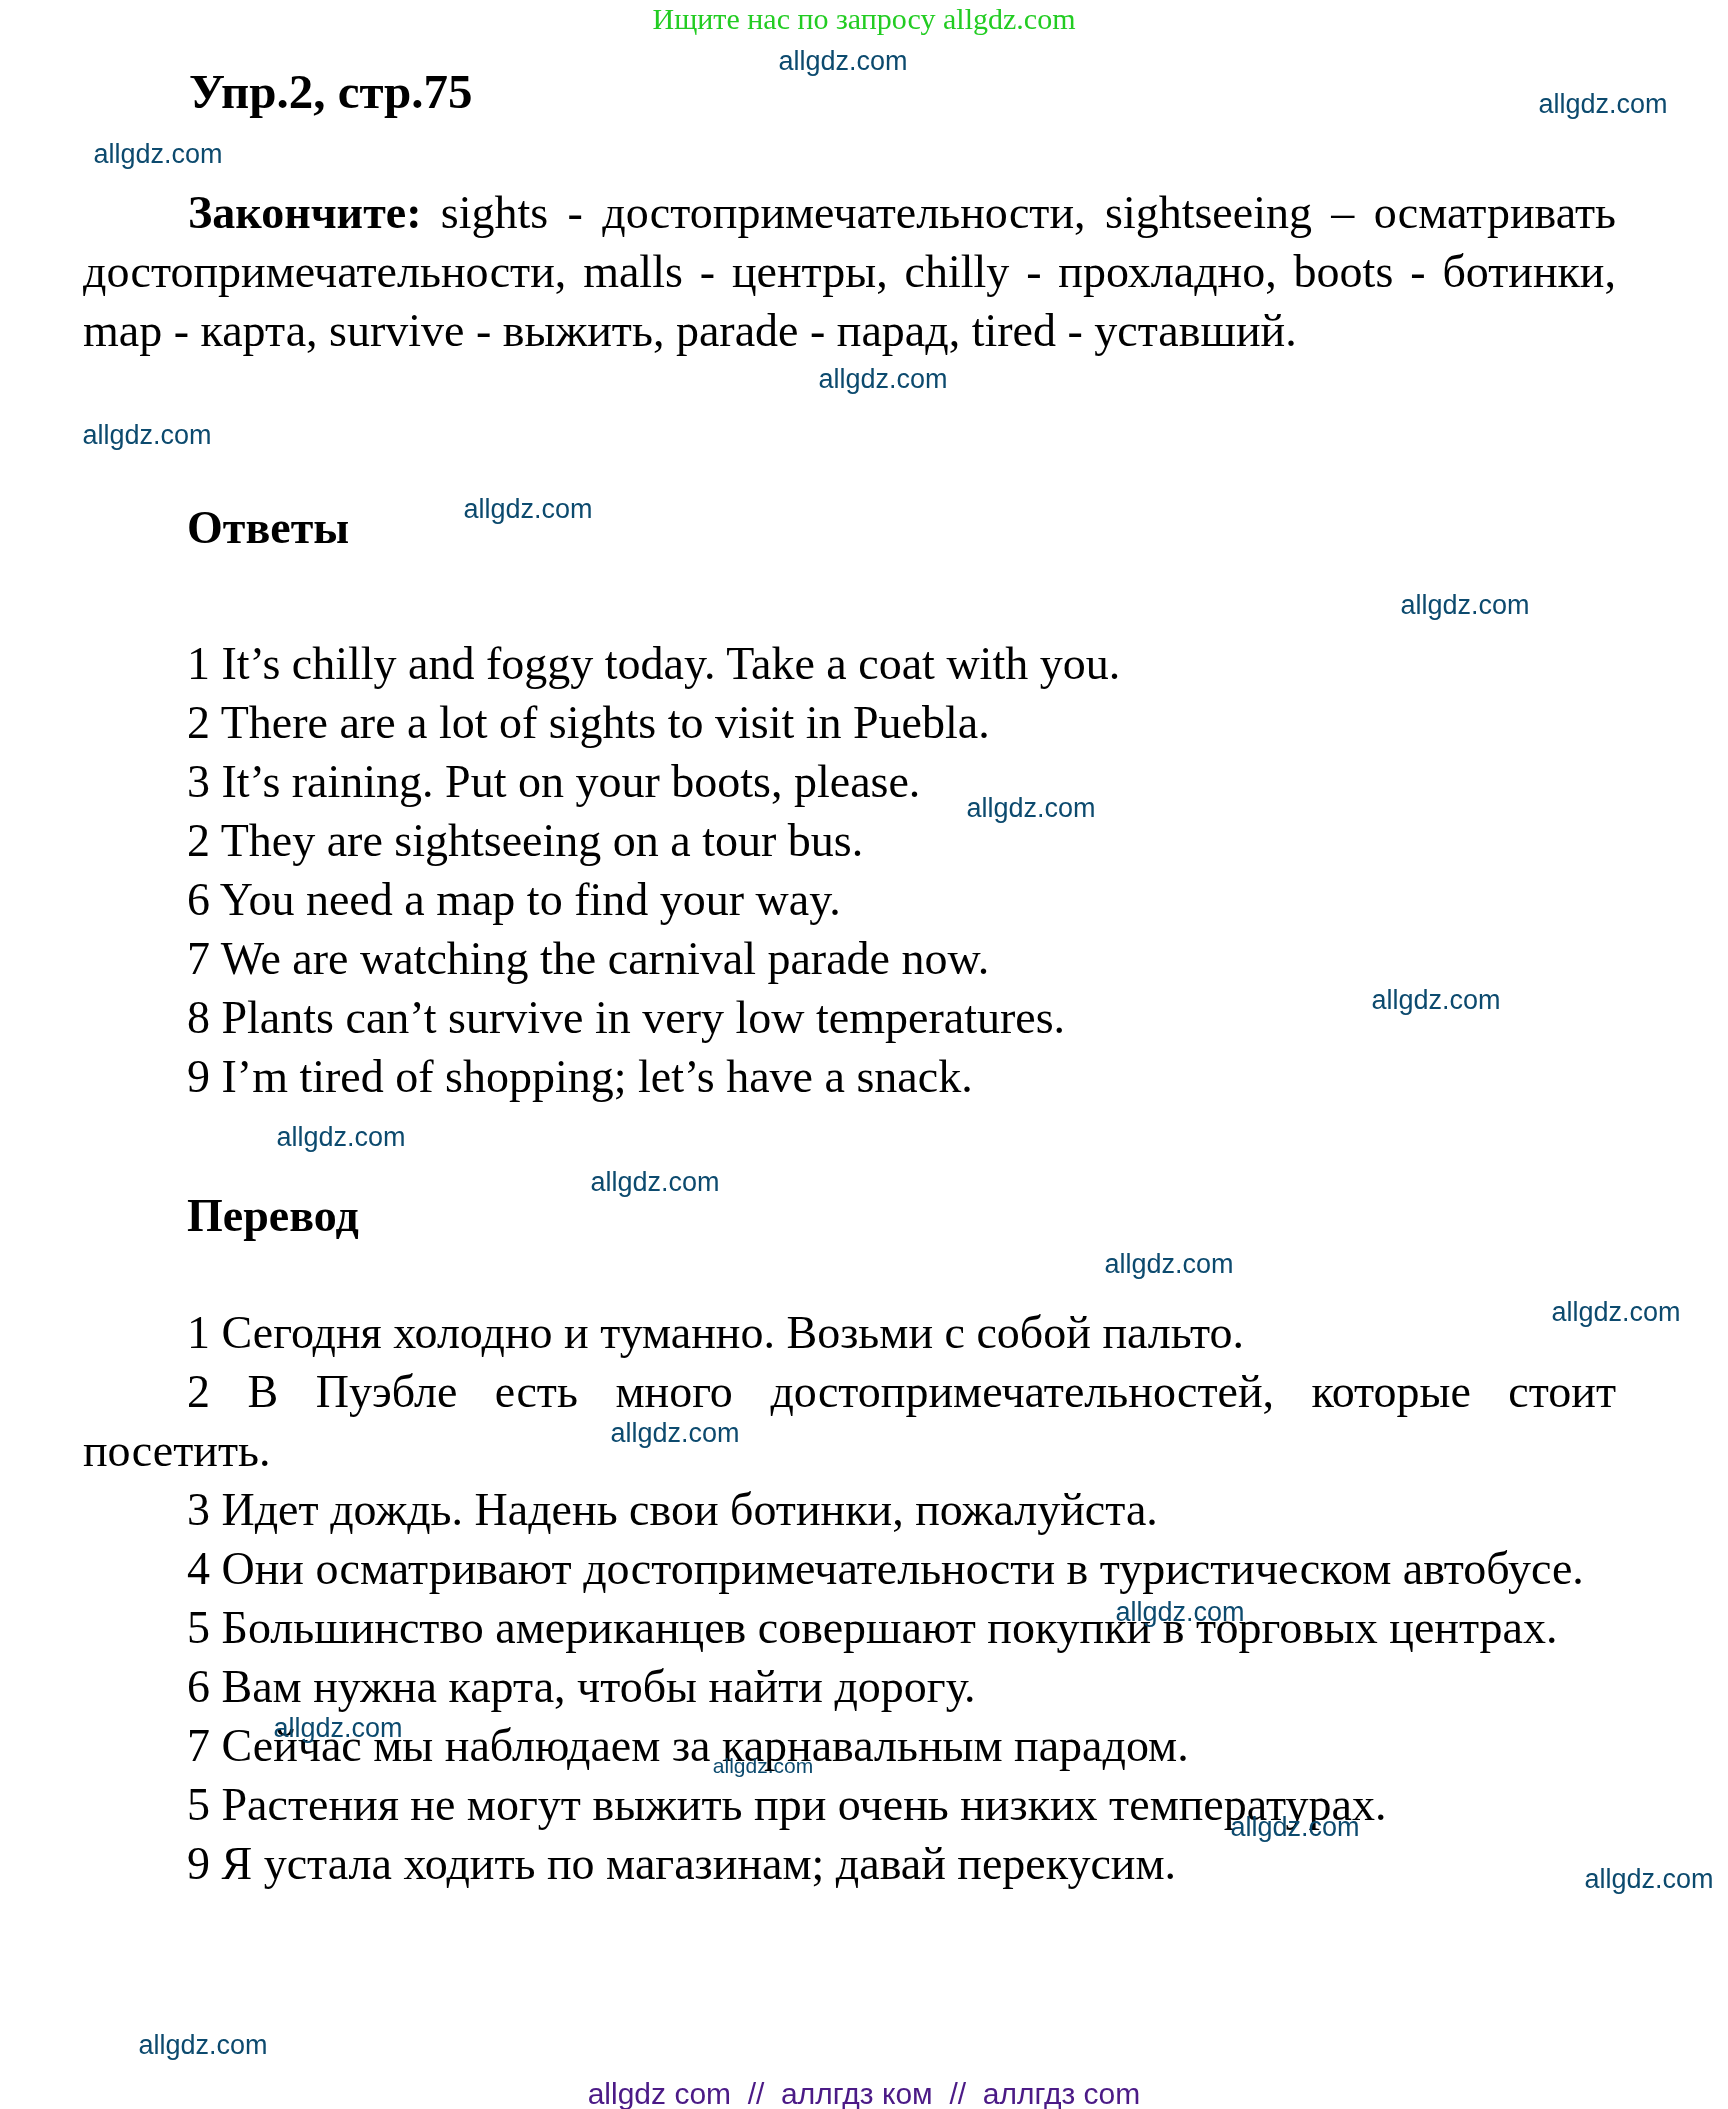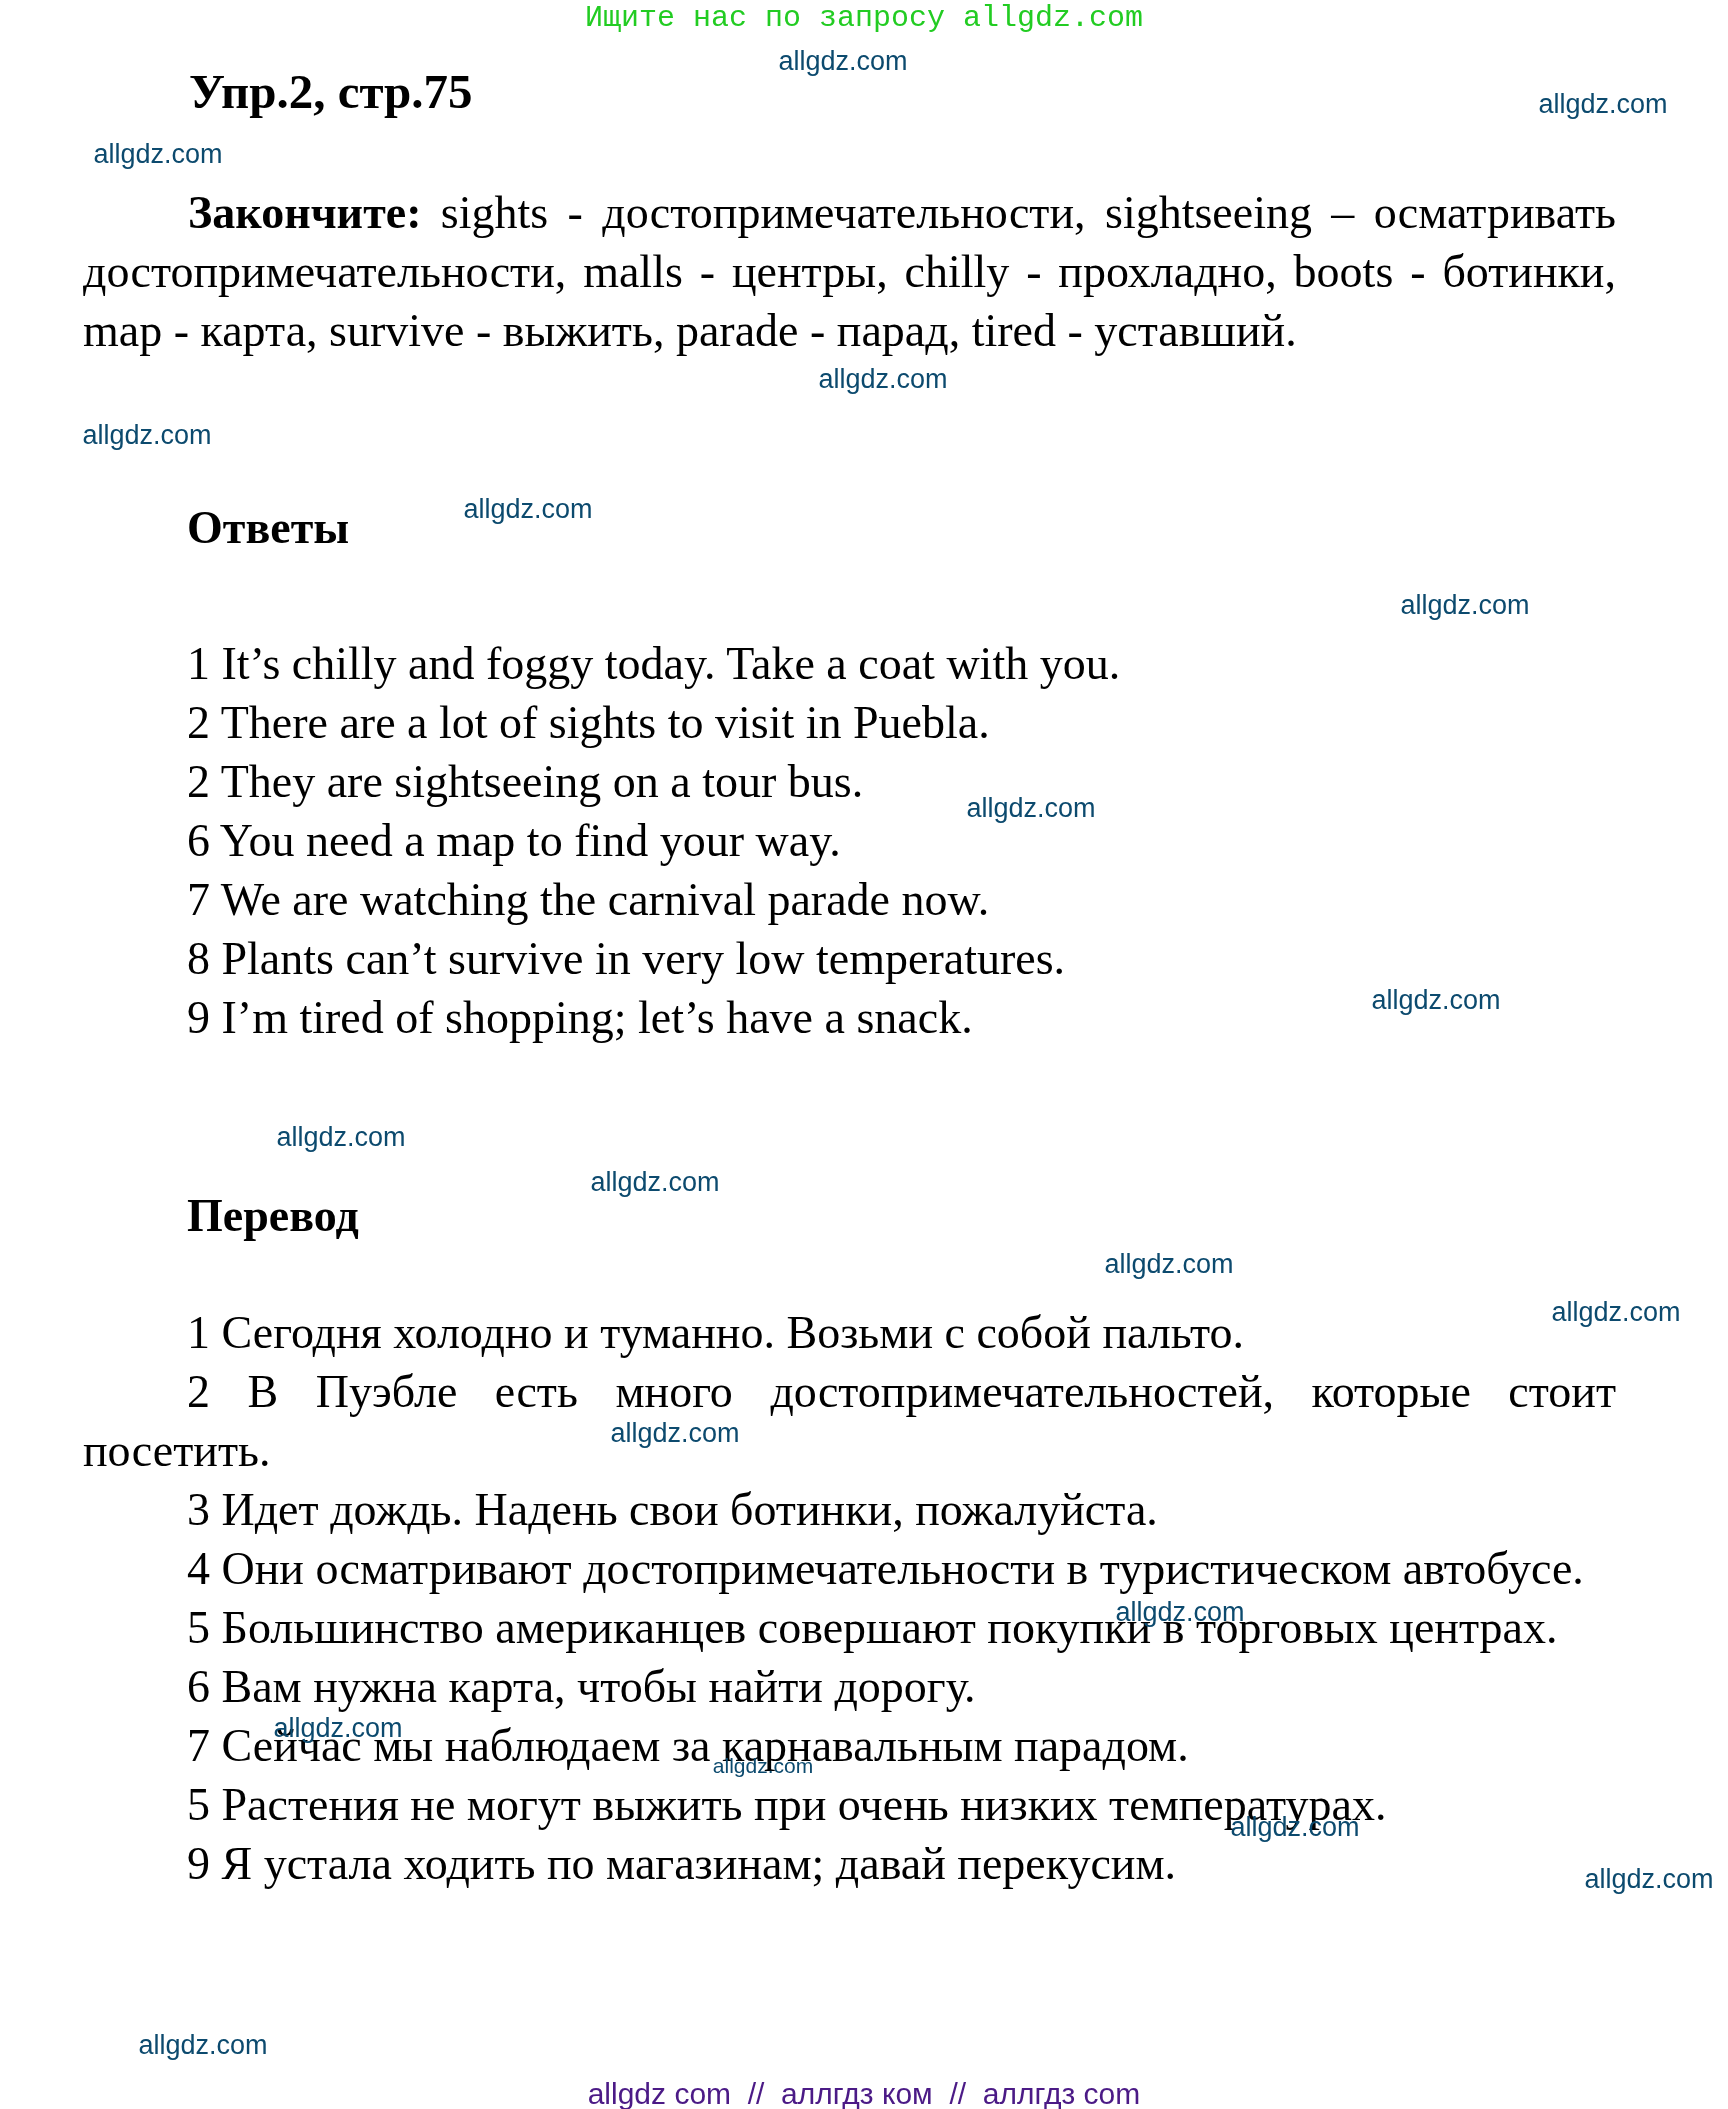--- a/index.html
+++ b/index.html
@@ -1,18 +1,18 @@
 <!DOCTYPE html>
 <html style="font-size:14px"><head>
 <meta charset="utf-8">
 <style>
   html, body { margin:0; padding:0; background:#ffffff; }
   body { width:1728px; height:2109px; position:relative; overflow:hidden; font-family:"Liberation Serif", serif; color:#000; }
   .abs { position:absolute; }
-  .top-banner { left:0; width:1728px; top:0; text-align:center; font-family:Liberation Mono, monospace; font-size:30px; color:#22cc22; line-height:37px; }
+  .top-banner { left:0; width:1728px; top:0; text-align:center; font-family:Liberation Serif, serif; font-size:30px; color:#22cc22; line-height:37px; }
   .footer { left:0; width:1728px; top:2075px; text-align:center; font-family:"Liberation Sans", sans-serif; font-size:30px; color:#4b1a86; line-height:37px; white-space:pre; }
   .wm { font-family:"Liberation Sans", sans-serif; font-size:27px; color:#0c4a6e; white-space:nowrap; line-height:32px; transform:translate(-50%,-50%); }
   .wm.small { font-size:21px; }
   .title { left:189px; top:63px; font-size:49px; font-weight:bold; line-height:58px; white-space:nowrap; }
   .heading { font-size:46px; font-weight:bold; white-space:nowrap; line-height:53px; }
   .para { left:83px; width:1533px; top:183px; font-size:46px; line-height:59px; text-align:justify; text-indent:105px; }
   .para b { font-weight:bold; }
   .ans { left:187px; font-size:46px; line-height:59px; white-space:nowrap;margin-top:40px; }
   .ans div { height:59px; }
   .trans { left:83px; width:1533px; font-size:46px; line-height:59px; }
@@ -25,20 +25,21 @@
 
 <div class="abs title">Упр.2, стр.75</div>
 
 <div class="abs para"><b>Закончите:</b> <span>sights - достопримечательности, sightseeing – осматривать достопримечательности, malls - центры, chilly - прохладно, boots - ботинки, map - карта, survive - выжить, parade - парад, tired - уставший.</span></div>
 
 <div class="abs heading" style="left:187px; top:481px;margin-top:20px;">Ответы</div>
 
 <div class="abs ans" style="top:594px;">
   <div>1 It’s chilly and foggy today. Take a coat with you.</div>
   <div>2 There are a lot of sights to visit in Puebla.</div>
+  <div>3 It’s raining. Put on your boots, please.</div>
   <div>2 They are sightseeing on a tour bus.</div>
   <div>6 You need a map to find your way.</div>
   <div>7 We are watching the carnival parade now.</div>
   <div>8 Plants can’t survive in very low temperatures.</div>
   <div>9 I’m tired of shopping; let’s have a snack.</div>
 </div>
 
 <div class="abs heading" style="left:187px; top:1189px;">Перевод</div>
 
 <div class="abs trans" style="top:1303px;">

